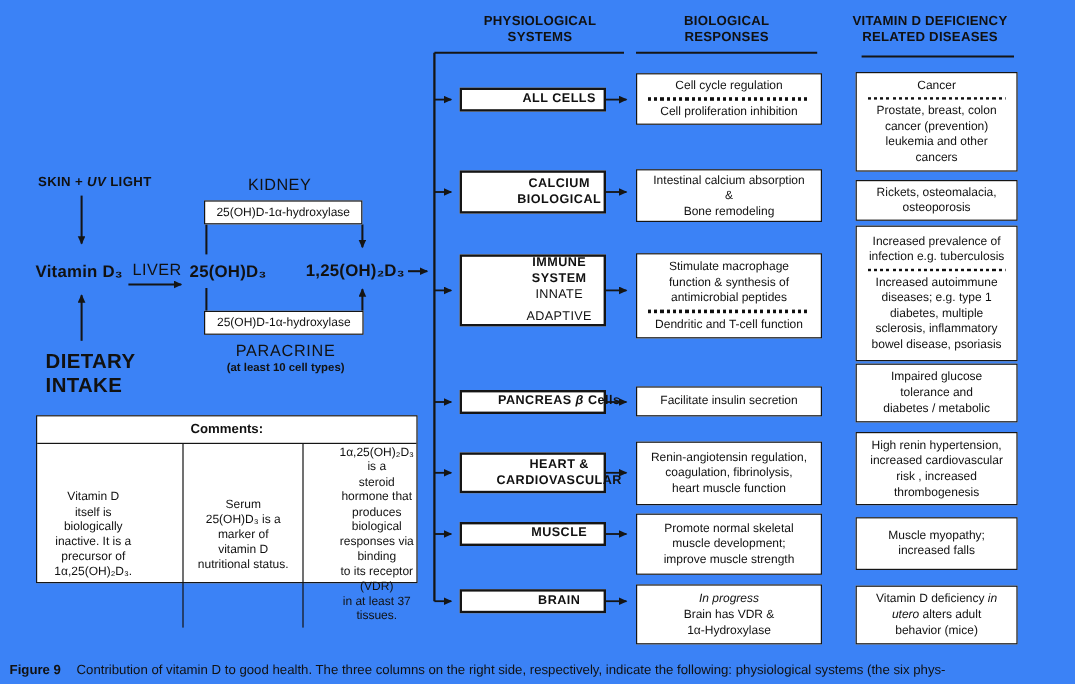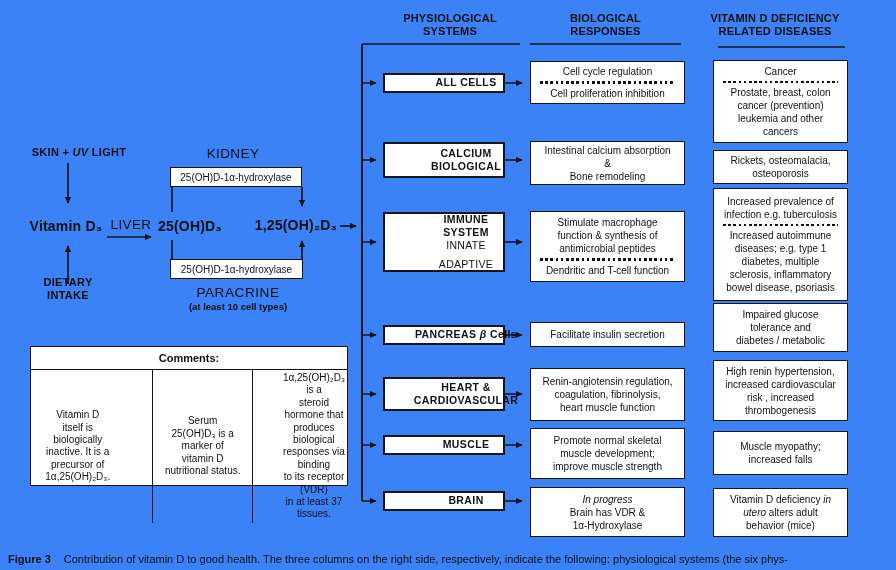--- a/index.html
+++ b/index.html
@@ -80,21 +80,21 @@
   </svg>
 
   <div class="abs hdr" style="left:372px;top:12px;width:156px">PHYSIOLOGICAL
 SYSTEMS</div>
   <div class="abs hdr" style="left:528px;top:12px;width:155px">BIOLOGICAL
 RESPONSES</div>
   <div class="abs hdr" style="left:695px;top:12px;width:160px">VITAMIN D DEFICIENCY
 RELATED DISEASES</div>
 
   <div class="abs ptext b" style="left:24px;top:146px;width:110px;font-size:11px;letter-spacing:.3px"><span>SKIN + </span><i>UV</i><span> LIGHT</span></div>
-  <div class="abs ptext b" style="left:38px;top:276px;width:60px;font-size:11px;letter-spacing:.3px">DIETARY
+  <div class="abs ptext b" style="left:38px;top:292px;width:60px;font-size:17px;letter-spacing:.3px">DIETARY
 INTAKE</div>
   <div class="abs ptext big" style="left:26px;top:218px;width:80px">Vitamin D₃</div>
   <div class="abs ptext med" style="left:106px;top:217px;width:50px">LIVER</div>
   <div class="abs ptext big" style="left:156px;top:218px;width:68px">25(OH)D₃</div>
   <div class="abs ptext big" style="left:253px;top:217px;width:86px">1,25(OH)₂D₃</div>
   <div class="abs ptext med" style="left:205px;top:146px;width:56px">KIDNEY</div>
   <div class="abs enzbox" style="left:170px;top:167px;width:132px;height:20px">25(OH)D-1α-hydroxylase</div>
   <div class="abs enzbox" style="left:170px;top:259px;width:133px;height:20px">25(OH)D-1α-hydroxylase</div>
   <div class="abs ptext med" style="left:192px;top:285px;width:92px;letter-spacing:.6px">PARACRINE</div>
   <div class="abs ptext small" style="left:186px;top:301px;width:104px">(at least 10 cell types)</div>
@@ -194,16 +194,16 @@
 thrombogenesis</div>
   <div class="abs box dis" style="left:713px;top:431px;width:135px;height:44px">Muscle myopathy;
 increased falls</div>
   <div class="abs box dis" style="left:713px;top:488px;width:135px;height:49px">
     <span style="white-space:pre-line"><span>Vitamin D deficiency </span><i>in
 utero</i><span> alters adult
 behavior (mice)</span></span>
   </div>
 
   <div class="abs caption" style="left:8px;top:553px;width:884px">
-    <b>Figure 3</b><span>Contribution of vitamin D to good health. The three columns on the right side, respectively, indicate the following: physiological systems (the six phys-</span>
+    <b>Figure 9</b><span>Contribution of vitamin D to good health. The three columns on the right side, respectively, indicate the following: physiological systems (the six phys-</span>
   </div>
 
 </div>
 
 </body></html>

